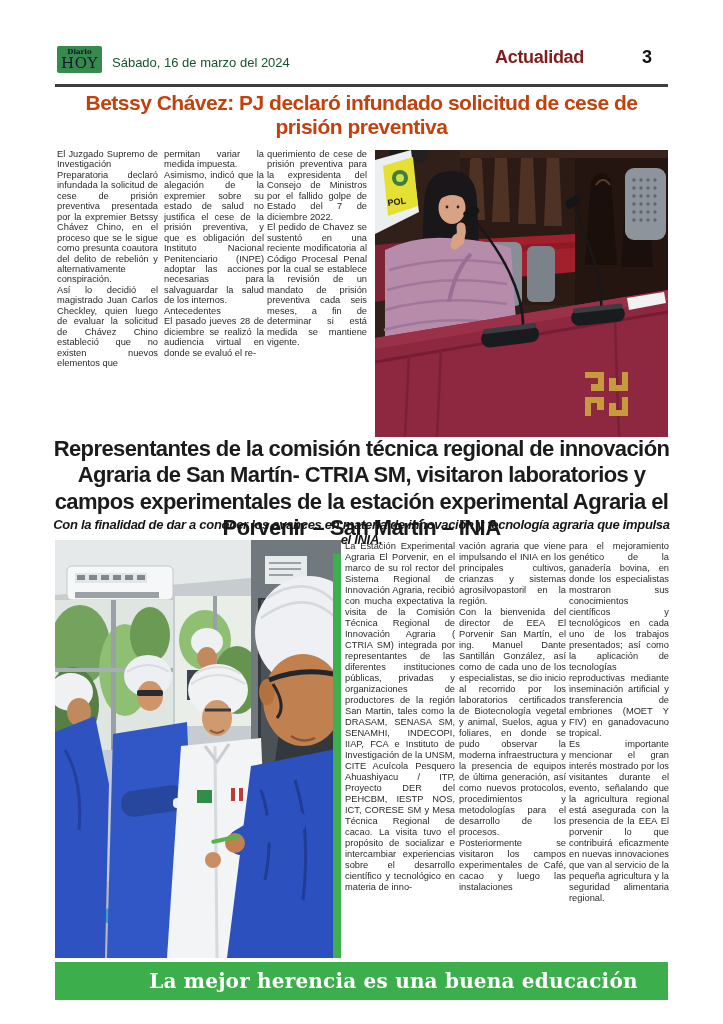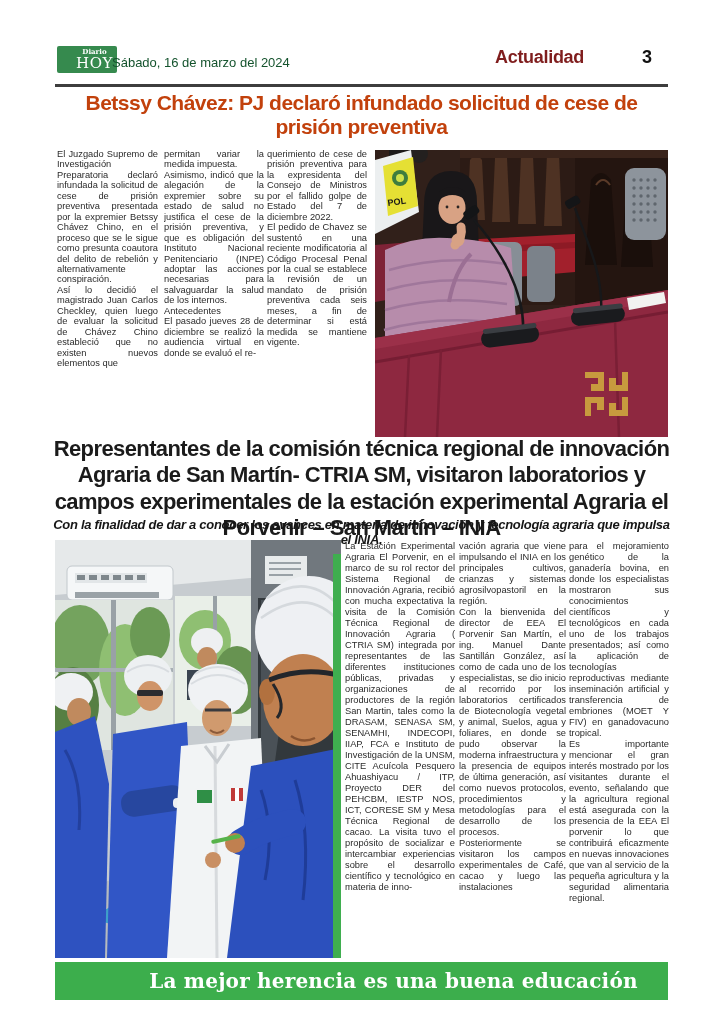--- a/index.html
+++ b/index.html
@@ -2,21 +2,21 @@
 <html><head>
 <meta charset="utf-8">
 <style>
   html,body{margin:0;padding:0;background:#ffffff;}
   .page{
     position:relative;width:723px;height:1024px;background:#ffffff;
     font-family:"Liberation Sans",sans-serif;color:#222;overflow:hidden;
   }
   
   .logo{position:absolute;left:57px;top:46px;width:45px;height:27px;background:#368a4e;
-        border-radius:2px;color:#ffffff;text-align:center;font-family:"DejaVu Serif",serif;padding-left:15px;}
+        border-radius:2px;color:#0f172a;text-align:center;font-family:"DejaVu Serif",serif;}
   .logo .small{display:block;font-size:7px;font-weight:bold;line-height:8px;margin-top:2px;}
   .logo .big{display:block;font-size:15px;font-weight:normal;line-height:15px;letter-spacing:.5px;}
   .date{position:absolute;left:112px;top:55px;font-size:13px;color:#14532d;}
   .section{position:absolute;left:495px;top:47px;font-size:18px;font-weight:bold;color:#7f1d1d;letter-spacing:-.3px;}
   .pagenum{position:absolute;left:642px;top:47px;font-size:18px;font-weight:bold;color:#111;}
   .rule{position:absolute;left:55px;top:84px;width:613px;height:3px;background:#3d3d3d;}
   
   .a1-headline{position:absolute;left:55px;top:91px;width:613px;text-align:center;
     font-size:21px;font-weight:bold;line-height:1.16;color:#c2410c;letter-spacing:-.5px;}
   .col{position:absolute;font-size:9.3px;line-height:10.45px;color:#2a2a2a;

